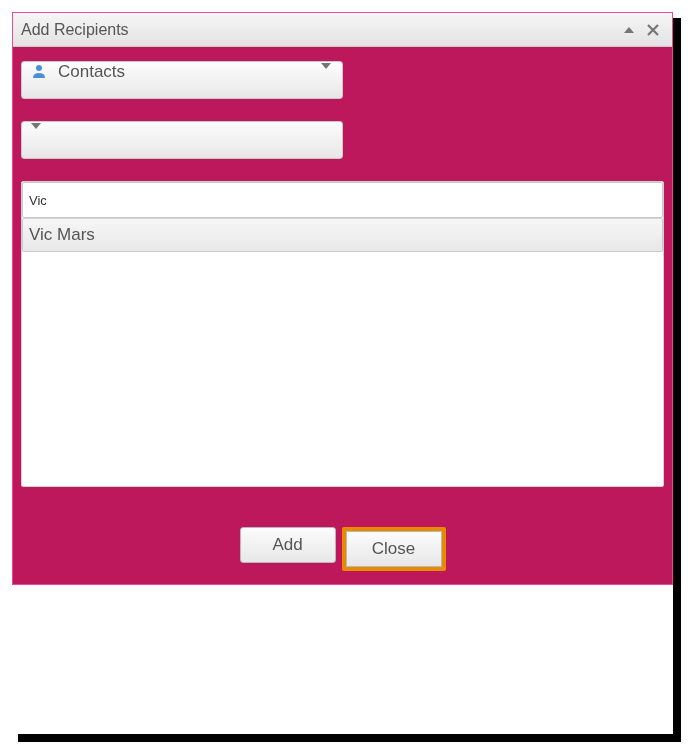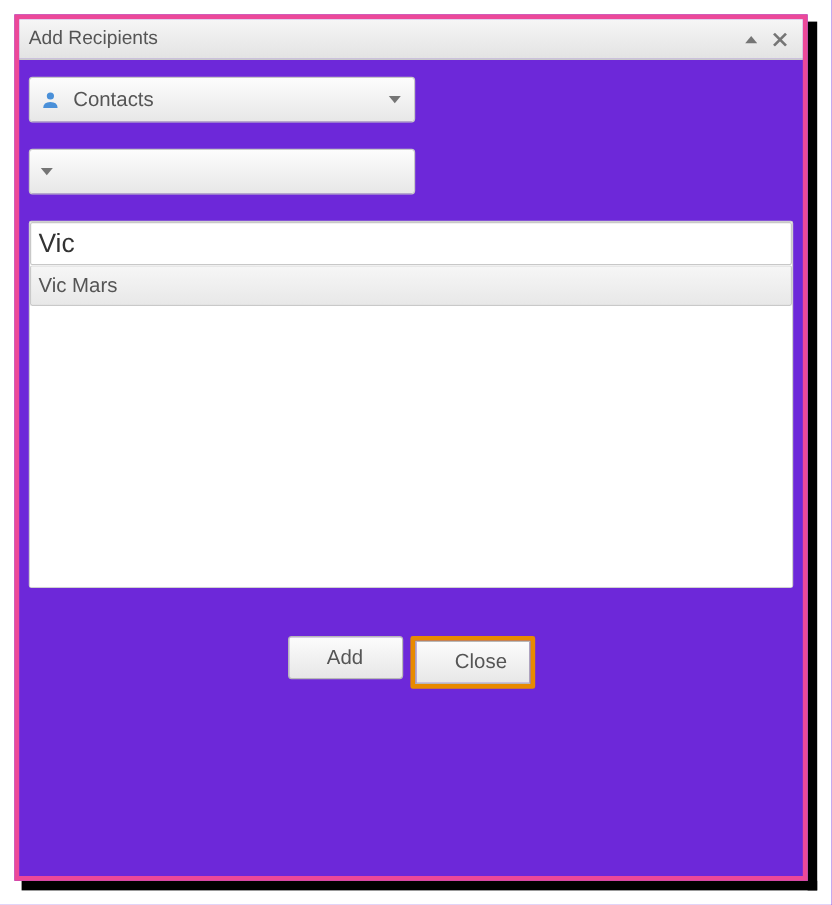--- a/index.html
+++ b/index.html
@@ -11,23 +11,23 @@
     font-size: 15px;
     color: #555;
   }
   .shadow-wrap {
     width: 669px;
     height: 730px;
     position: relative;
   }
   .dialog {
     width: 661px;
-    height: 722px;
-    background: #6d28d9;
-    border: 4px solid #ec4899;
+    height: 573px;
+    background: #be185d;
+    border: 1px solid #ec4899;
     position: relative;
   }
   .shadow-right {
     position: absolute;
     top: 6px;
     right: 0;
     width: 8px;
     height: 724px;
     background: #000;
     z-index: -1;
@@ -68,21 +68,20 @@
   .body {
     padding: 14px 8px 0 8px;
   }
   .dropdown {
     height: 38px;
     width: 322px;
     border: 1px solid #c8c8c8;
     border-radius: 3px;
     background: linear-gradient(#fdfdfd,#e7e7e7);
     display: flex;
-    align-items: center;
     padding: 0 10px 0 8px;
     cursor: pointer;
     margin-bottom: 22px;
     font-size: 17px;
     color: #555;
   }
   .dropdown .dd-label { flex:1; }
   .dd-arrow svg { display:block; }
   .contact-icon {
     width: 18px; height:18px; margin-right:10px;
@@ -93,21 +92,21 @@
     border-radius: 2px;
     padding: 0;
     background: #fff;
   }
   .search-input {
     width: 100%;
     height: 36px;
     border: 1px solid #c8c8c8;
     border-radius: 2px;
     padding: 0 6px;
-    font-size: 22px;
+    font-size: 13px;
     color: #333;
     outline: none;
     background: #fff;
     margin: 0;
     display: block;
   }
   .search-input::placeholder { color:#999; }
   .results {
     height: 268px;
     overflow: auto;
@@ -147,21 +146,20 @@
   .highlight {
     border: 4px solid #e88a00;
     border-radius: 2px;
     padding: 0;
   }
   .highlight .btn {
     border-radius: 0;
     border: 1px solid #b8b8b8;
     height: 36px;
     min-width: 96px;
-    text-align: right;
   }
 </style>
 </head>
 <body>
 
 <div class="shadow-wrap">
   <div class="dialog">
 
     <div class="titlebar">
       <span class="title">Add Recipients</span>

